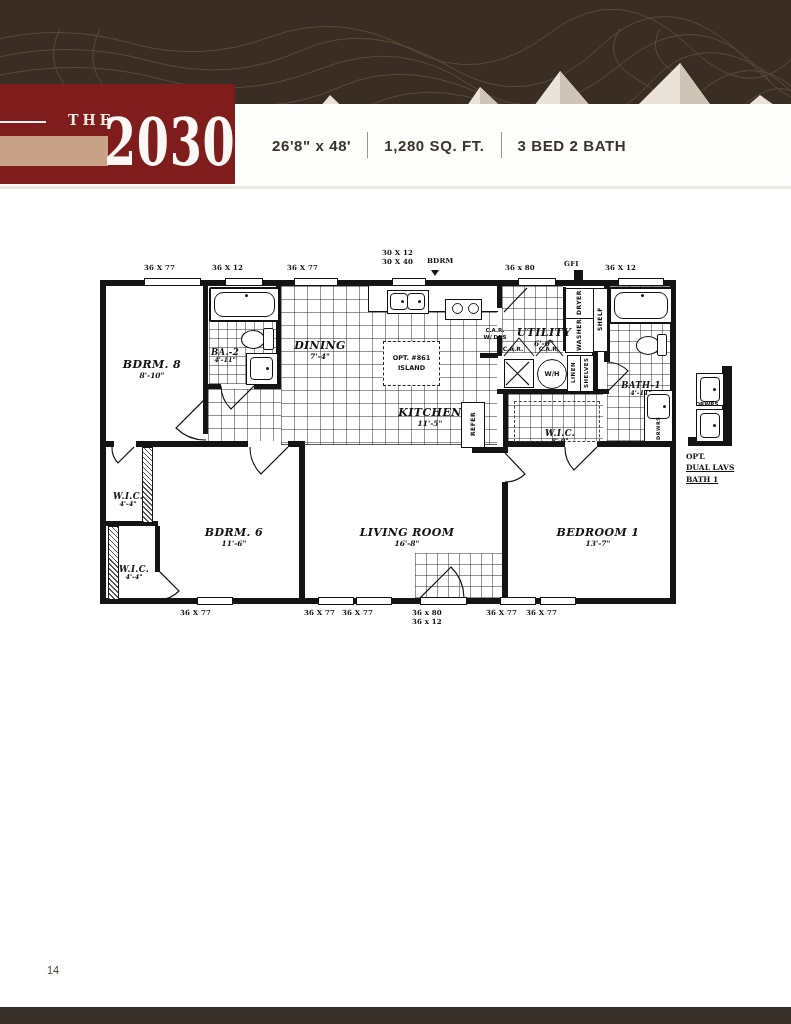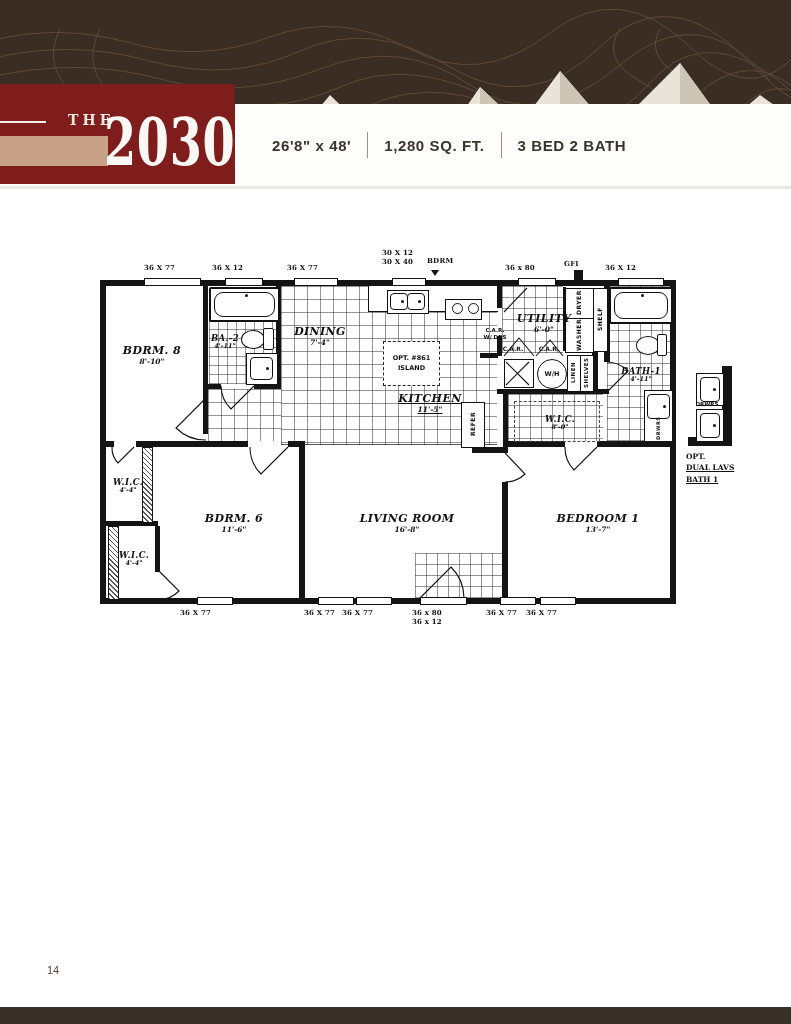--- a/index.html
+++ b/index.html
@@ -46,21 +46,21 @@
       font:700 6.5px "DejaVu Sans",sans-serif;color:#111;}
   .island{position:absolute;border:1px dashed #222;background:#fff;display:flex;flex-direction:column;
           align-items:center;justify-content:center;font:700 6.5px/1.4 "DejaVu Sans",sans-serif;color:#111;}
   .dashrect{position:absolute;border:1px dashed #444;}
   .gfi{position:absolute;width:9px;height:10px;background:#141414;}
   .htri{position:absolute;width:0;height:0;border-left:4px solid transparent;
         border-right:4px solid transparent;border-top:6px solid #141414;}
   .svglayer{position:absolute;left:0;top:0;width:791px;height:1024px;pointer-events:none;}
   
   .room{position:absolute;text-align:center;color:#111;
-        font:italic 700 11px/1.2 "DejaVu Serif",serif;letter-spacing:.4px;}
+        font:italic 700 11px/1.2 "DejaVu Serif",serif;letter-spacing:.4px;margin-top:14px;}
   .room .sz{display:block;font-size:7.5px;letter-spacing:0;}
   .room.sm{font-size:8.5px}.room.sm .sz{font-size:6.5px}
   .dim{position:absolute;font:700 7px "DejaVu Serif",serif;color:#111;text-align:left;letter-spacing:.2px;}
   .tiny{position:absolute;font:700 6px "DejaVu Sans",sans-serif;color:#111;text-align:center;line-height:1.2;}
   .vtext{position:absolute;writing-mode:vertical-rl;transform:rotate(180deg);
          font:700 6px "DejaVu Sans",sans-serif;color:#111;letter-spacing:.5px;
          display:flex;align-items:center;justify-content:center;}
   .caption{position:absolute;font:700 7.5px/1.5 "DejaVu Serif",serif;color:#111;}
   .caption .ul{text-decoration:underline;}
   
@@ -260,21 +260,21 @@
     <span class="sz">8'-10"</span>
   </div>
   <div class="room sm" style="left:200px;top:333px;width:50px;">
     <span>BA.-2</span>
     <span class="sz">4'-11"</span>
   </div>
   <div class="room" style="left:288px;top:325px;width:64px;">
     <span>DINING</span>
     <span class="sz">7'-4"</span>
   </div>
-  <div class="room" style="left:382px;top:392px;width:96px;text-decoration:underline;">
+  <div class="room" style="left:382px;top:392px;width:96px;">
     <span>KITCHEN</span>
     <span class="sz">11'-5"</span>
   </div>
   <div class="room" style="left:506px;top:312px;width:76px;">
     <span>UTILITY</span>
     <span class="sz">6'-0"</span>
   </div>
   <div class="room sm" style="left:610px;top:366px;width:62px;">
     <span>BATH-1</span>
     <span class="sz">4'-11"</span>

